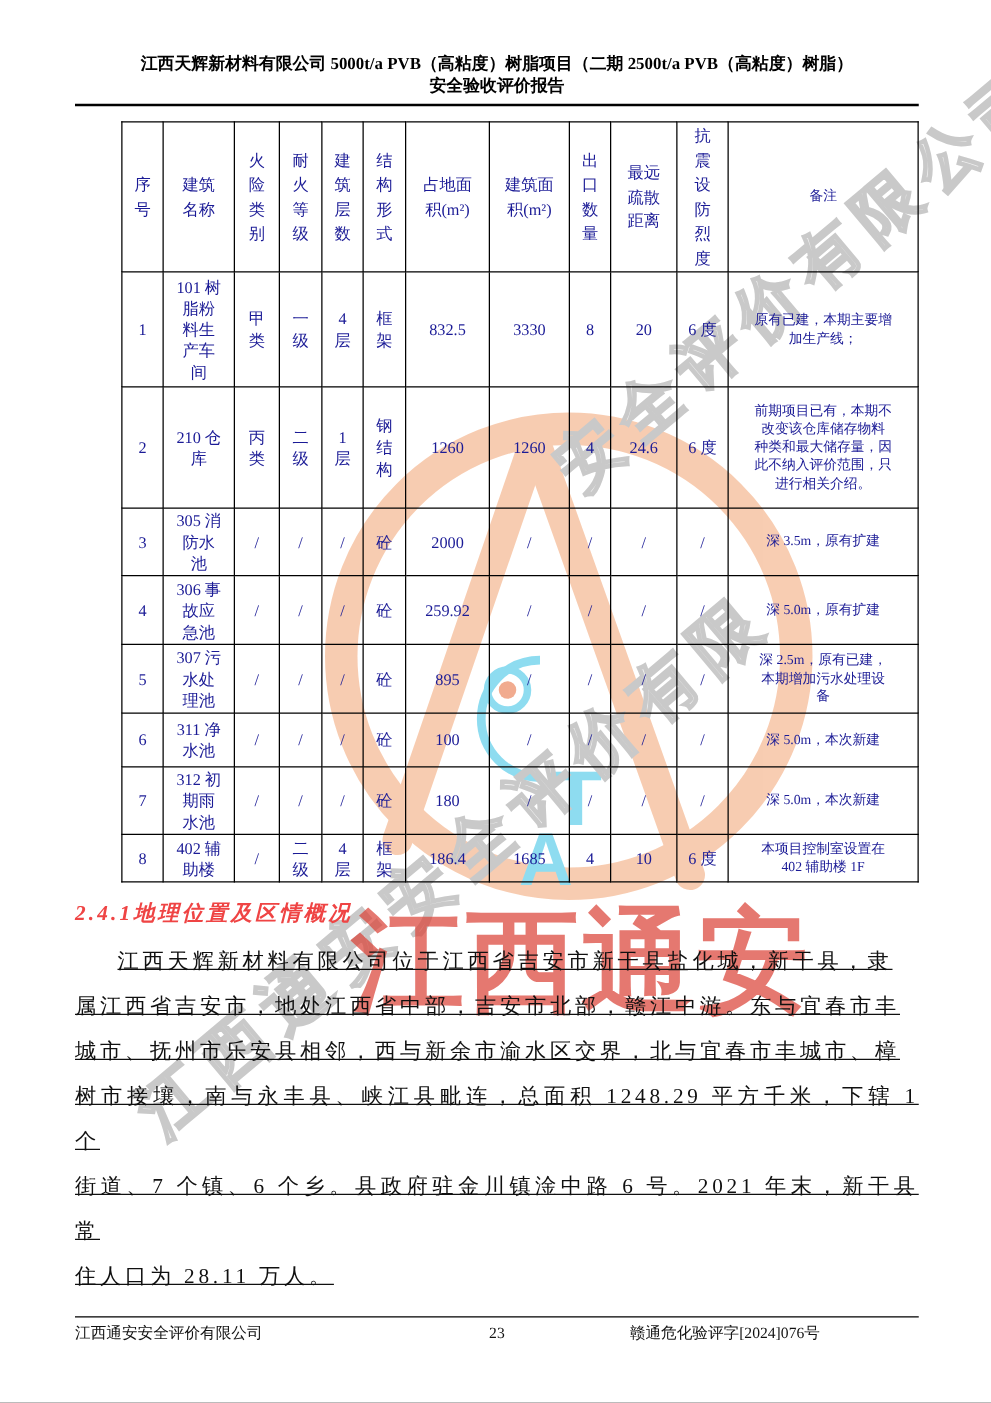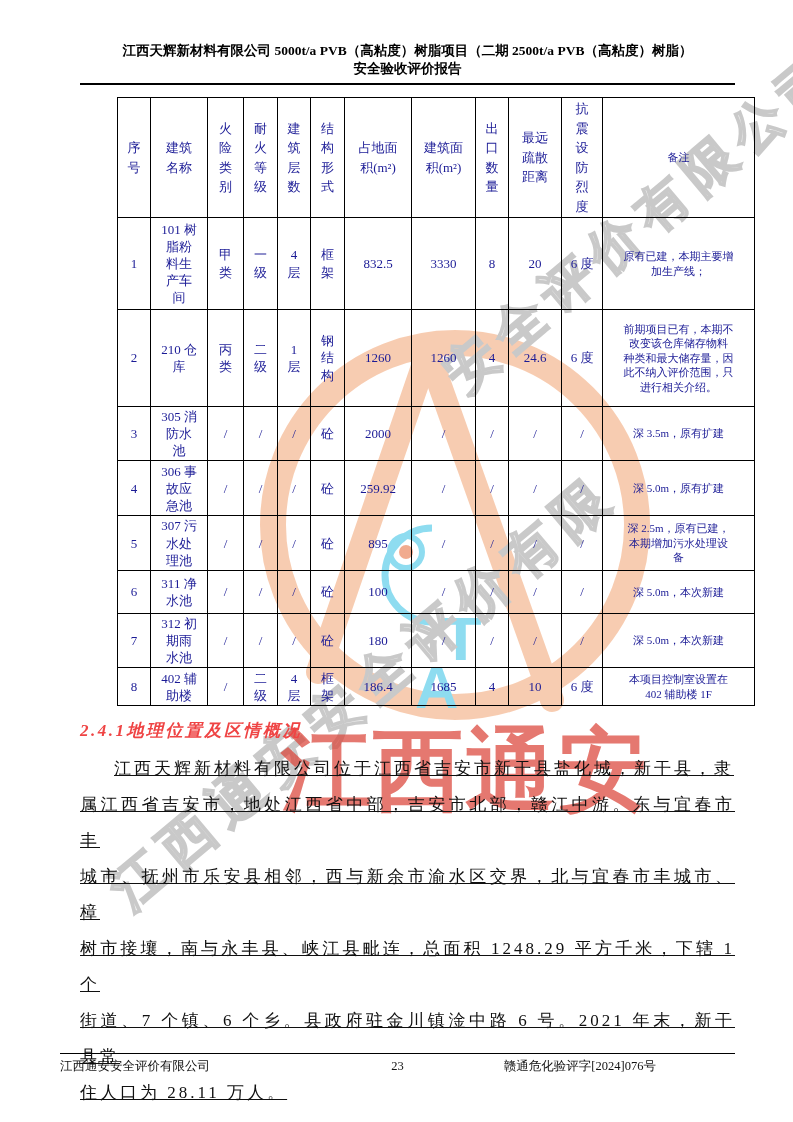--- a/index.html
+++ b/index.html
@@ -20,21 +20,21 @@
   .wm-gray-1 { font-size:52px; left:430px; top:355px; transform:rotate(-40deg); transform-origin:left top; }
   .wm-gray-2 { font-size:54px; left:95px; top:870px; transform:rotate(-40deg); transform-origin:left top; }
   .wm-red {
     position:absolute; left:281px; top:726px; font-size:90px; line-height:1;
     font-weight:bold; letter-spacing:2px; color:rgba(219,68,57,0.72);
     font-family:"Liberation Serif","DejaVu Serif",serif; white-space:nowrap;
   }
   .wm-svg { position:absolute; inset:0; }
 
   
-  .content { position:relative; z-index:1; padding:0 58px 0 80px; }
+  .content { position:relative; z-index:1; padding:0 58px 0 60px; }
 
   .doc-header { padding-top:42px; text-align:center; font-weight:bold;
     font-size:13.5px; line-height:18px; color:#000; }
   .header-rule { margin-top:5px; border-top:2px solid #000; height:0; }
 
   table.b-table {
     border-collapse:collapse; table-layout:fixed; width:637px;
     margin:12px 0 0 37px; color:#1b1b96; text-align:center;
   }
   .b-table th, .b-table td {

